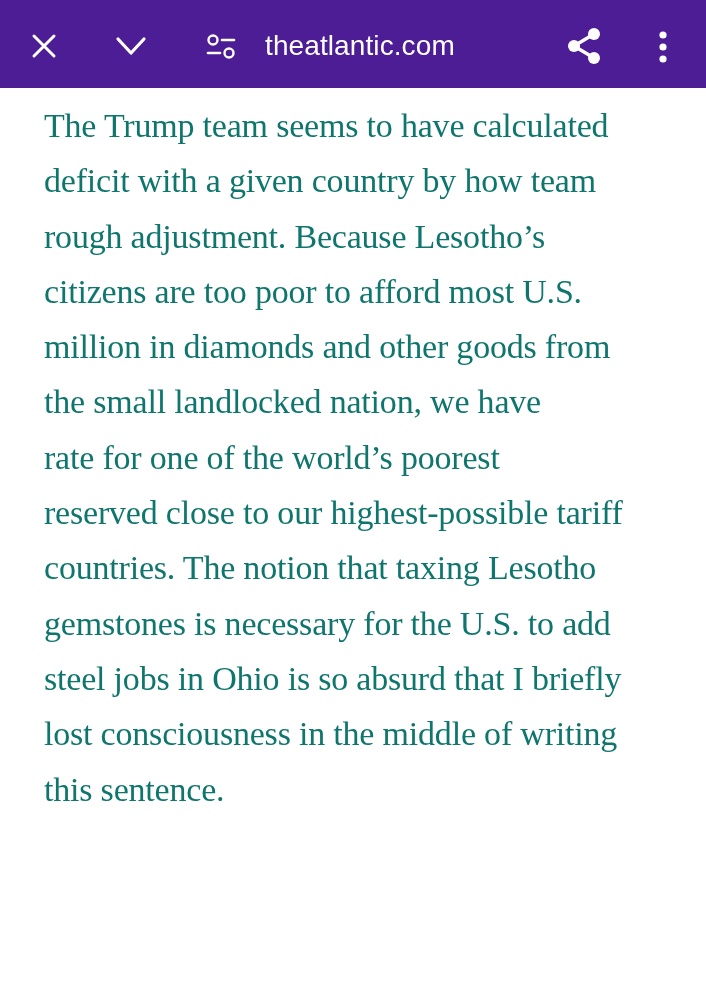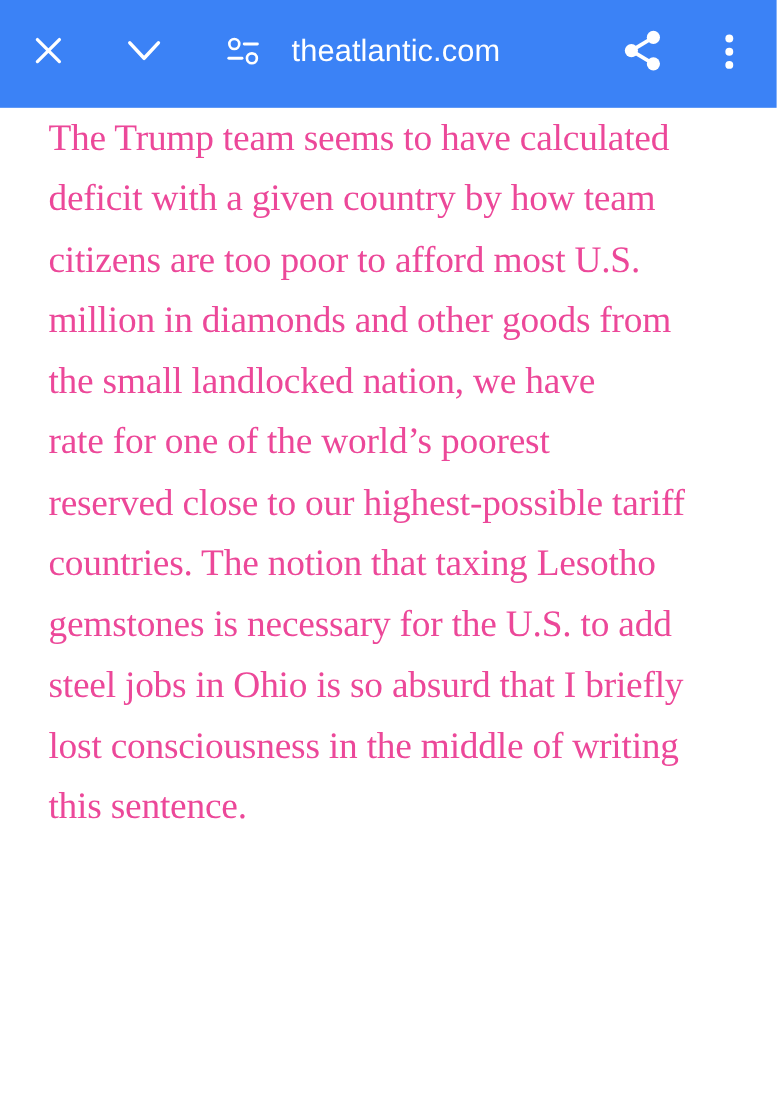--- a/index.html
+++ b/index.html
@@ -10,22 +10,22 @@
     body {
       width: 706px;
       height: 1000px;
       overflow: hidden;
       position: relative;
     }
     .topbar {
       position: absolute;
       left: 0; top: 0;
       width: 706px;
-      height: 98px;
-      background: #3b82f6;
+      height: 88px;
+      background: #4c1d95;
       display: block;
     }
     .topbar .icon {
       position: absolute;
       display: flex;
       align-items: center;
       justify-content: center;
     }
     .close-icon { left: 26px; top: 28px; width: 36px; height: 36px; }
     .chevron-icon { left: 112px; top: 30px; width 38px; height: 32px; }
@@ -48,21 +48,21 @@
       left: 44px;
       top: 98px;
       width: 640px;
     }
     .line {
       display: block;
       height: 55.3px;
       line-height: 55.3px;
       font-family: "Liberation Serif", "DejaVu Serif", serif;
       font-size: 34px;
-      color: #ec4899;
+      color: #0f766e;
       white-space: nowrap;
       letter-spacing: -0.2px;
     }
     .line:first-child { margin-top: 0px; }
   </style>
 </head>
 <body>
 
 <div class="topbar">
   <span class="icon close-icon">
@@ -99,20 +99,21 @@
       <circle cx="6" cy="18" r="3.6" fill="#ffffff"></circle>
       <circle cx="6" cy="30" r="3.6" fill="#ffffff"></circle>
     </svg>
   </span>
 </div>
 
 <div class="article">
   <p style="margin:0;padding:0;">
     <span class="line">The Trump team seems to have calculated</span>
     <span class="line">deficit with a given country by how team</span>
+    <span class="line">rough adjustment. Because Lesotho’s</span>
     <span class="line">citizens are too poor to afford most U.S.</span>
     <span class="line">million in diamonds and other goods from</span>
     <span class="line">the small landlocked nation, we have</span>
     <span class="line">rate for one of the world’s poorest</span>
     <span class="line">reserved close to our highest-possible tariff</span>
     <span class="line">countries. The notion that taxing Lesotho</span>
     <span class="line">gemstones is necessary for the U.S. to add</span>
     <span class="line">steel jobs in Ohio is so absurd that I briefly</span>
     <span class="line">lost consciousness in the middle of writing</span>
     <span class="line">this sentence.</span>

